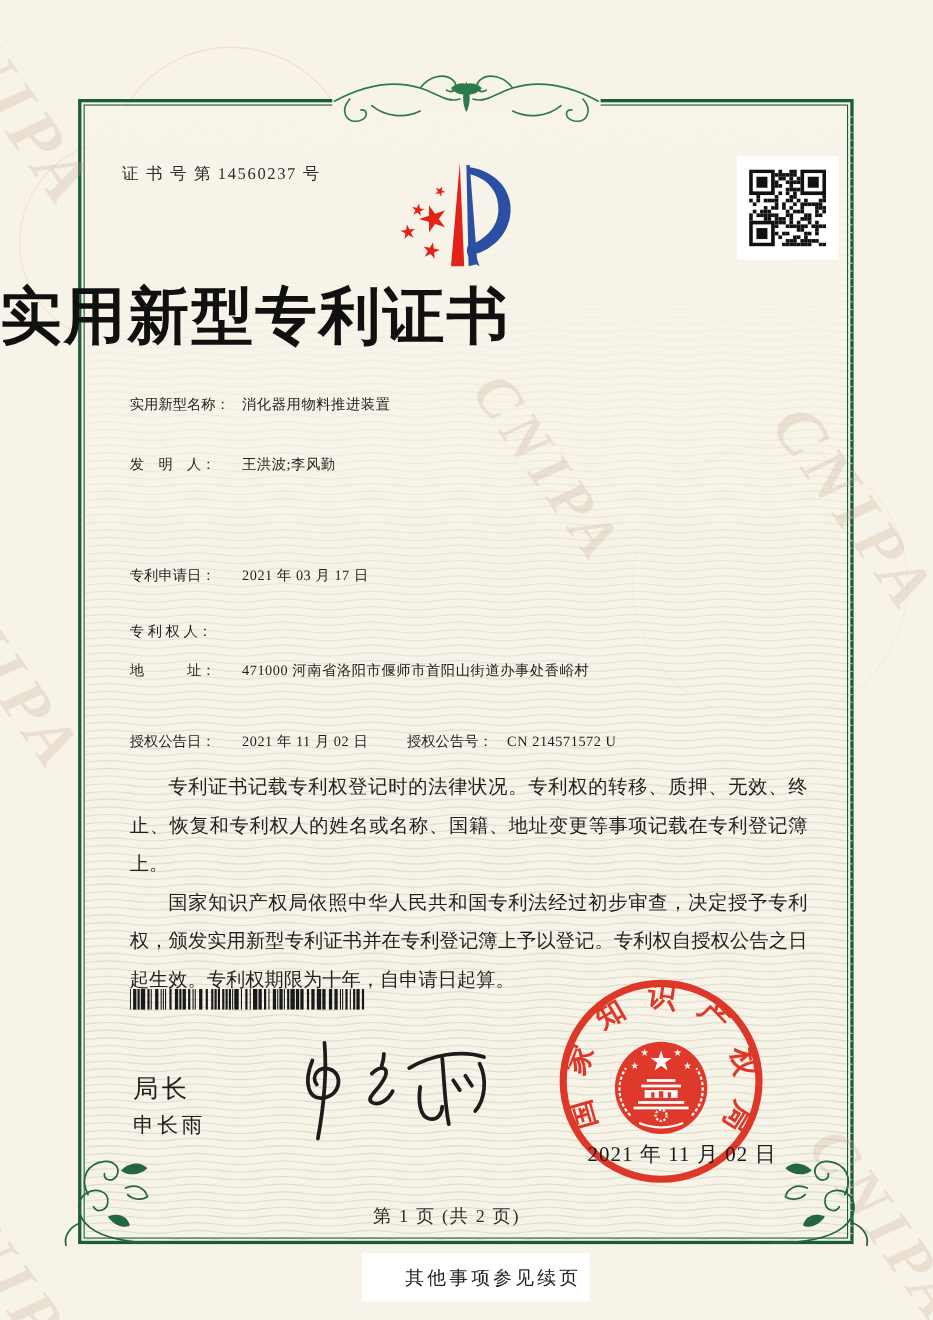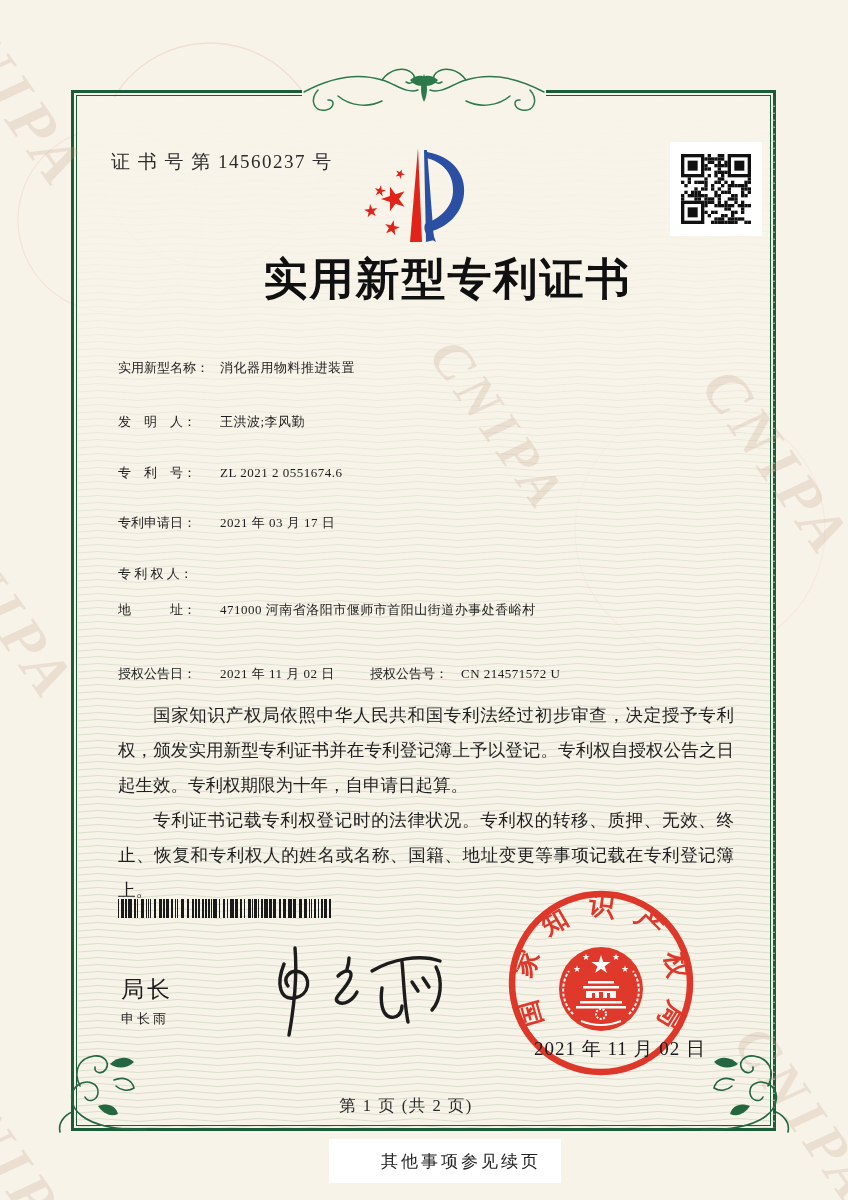--- a/index.html
+++ b/index.html
@@ -35,51 +35,51 @@
   .fade {
     position:absolute; inset:4px;
     background:linear-gradient(180deg,
       rgba(249,244,233,0.97) 0%, rgba(249,244,233,0.85) 14%,
       rgba(249,244,233,0.55) 30%, rgba(249,244,233,0.25) 46%,
       rgba(249,244,233,0.05) 62%, rgba(249,244,233,0) 75%);
   }
 
   .content { position:absolute; z-index:4; }
 
-  .cert-no { left:111px; top:149px; font-size:19px; letter-spacing:1.5px; color:#2b2b2b; }
+  .cert-no { left:111px; top:149px; font-size:15px; letter-spacing:1.5px; color:#2b2b2b; }
 
   .title {
-    left:0; right:0; top:250px; text-align:center;
-    font-size:44px; font-weight:bold; letter-spacing:2px; color:#101010;padding-left:47px;
+    left:0; right:0; top:250px; 
+    font-size:56px; font-weight:bold; letter-spacing:2px; color:#101010;
   }
 
   .fields { left:118px; top:356px; width:620px; height:330px; }
   .frow { position:absolute; left:0; width:620px; height:24px; font-size:13px; line-height:24px; white-space:nowrap; }
   .flabel { color:#1d1d1d; }
   .fcolon { color:#1d1d1d; }
   .fvalue { position:absolute; left:102px; top:0; letter-spacing:0.5px;text-align:center; }
   .gpair { position:absolute; left:252px; top:0; }
   .gpair .fvalue2 { margin-left:13px; letter-spacing:0.5px; }
 
   .paras { left:118px; top:698px; width:616px; font-size:17.5px; line-height:35px; text-align:justify; color:#1f1f1f; }
   .paras p { text-indent:2em; }
 
   .barcode { left:118px; top:899px; }
 
   .signer-title { left:121px; top:974px; font-size:23px; letter-spacing:3px; }
-  .signer-name  { left:121px; top:1010px; font-size:13px; letter-spacing:3px; }
+  .signer-name  { left:121px; top:1010px; font-size:19px; letter-spacing:3px; }
   .signature { left:250px; top:938px; }
 
   .seal { left:506px; top:888px; z-index:5; }
   .seal-date { left:534px; top:1036px; font-size:19px; letter-spacing:1px; color:#1a1a1a; z-index:6; }
 
   .page-footer { left:0; right:0; top:1095px; text-align:center; font-size:16.5px; letter-spacing:1.5px; color:#2a2a2a; transform:translateX(-18px); }
 
   .cont-note {
-    left:329px; top:1139px; width:232px; height:44px;
+    left:329px; top:1139px; width:207px; height:44px;
     background:#ffffff; display:flex; align-items:center; justify-content:center;
     font-size:17px; letter-spacing:3px; color:#222; z-index:6;padding-left:32px;
   }
 
   .qr-patch { left:670px; top:142px; width:92px; height:94px; background:#ffffff; z-index:4; }
   .qr-patch svg { position:absolute; left:11px; top:12px; }
 
   .ornament-top { left:294px; top:60px; z-index:3; }
   .corner-l { left:50px;  top:1050px; z-index:3; }
   .corner-r { left:698px; top:1050px; z-index:3; }
@@ -471,24 +471,20 @@
 
 <div class="content fields">
   <div class="frow" style="top:0">
     <span class="flabel">实用新型名称</span><span class="fcolon">：</span>
     <span class="fvalue">消化器用物料推进装置</span>
   </div>
   <div class="frow" style="top:54px">
     <span class="flabel">发　明　人</span><span class="fcolon">：</span>
     <span class="fvalue">王洪波;李风勤</span>
   </div>
-  <div class="frow" style="top:105px">
-    <span class="flabel">专　利　号</span><span class="fcolon">：</span>
-    <span class="fvalue">ZL 2021 2 0551674.6</span>
-  </div>
   <div class="frow" style="top:155px">
     <span class="flabel">专利申请日</span><span class="fcolon">：</span>
     <span class="fvalue">2021 年 03 月 17 日</span>
   </div>
   <div class="frow" style="top:206px">
     <span class="flabel">专 利 权 人</span><span class="fcolon">：</span>
   </div>
   <div class="frow" style="top:242px">
     <span class="flabel">地　　　址</span><span class="fcolon">：</span>
     <span class="fvalue">471000 河南省洛阳市偃师市首阳山街道办事处香峪村</span>
@@ -496,22 +492,22 @@
   <div class="frow" style="top:306px">
     <span class="flabel">授权公告日</span><span class="fcolon">：</span>
     <span class="fvalue">2021 年 11 月 02 日</span>
     <span class="gpair">
       <span class="flabel">授权公告号</span><span class="fcolon">：</span><span class="fvalue2">CN 214571572 U</span>
     </span>
   </div>
 </div>
 
 <div class="content paras">
+  <p>专利证书记载专利权登记时的法律状况。专利权的转移、质押、无效、终止、恢复和专利权人的姓名或名称、国籍、地址变更等事项记载在专利登记簿上。</p>
   <p>国家知识产权局依照中华人民共和国专利法经过初步审查，决定授予专利权，颁发实用新型专利证书并在专利登记簿上予以登记。专利权自授权公告之日起生效。专利权期限为十年，自申请日起算。</p>
-  <p>专利证书记载专利权登记时的法律状况。专利权的转移、质押、无效、终止、恢复和专利权人的姓名或名称、国籍、地址变更等事项记载在专利登记簿上。</p>
 </div>
 
 <svg class="content barcode" width="220" height="19">
     <rect x="0" y="0" width="1" height="19" fill="#191919"></rect>
     <rect x="3" y="0" width="3" height="19" fill="#191919"></rect>
     <rect x="7" y="0" width="2" height="19" fill="#191919"></rect>
     <rect x="10" y="0" width="4" height="19" fill="#191919"></rect>
     <rect x="16" y="0" width="2" height="19" fill="#191919"></rect>
     <rect x="19" y="0" width="1" height="19" fill="#191919"></rect>
     <rect x="23" y="0" width="3" height="19" fill="#191919"></rect>

